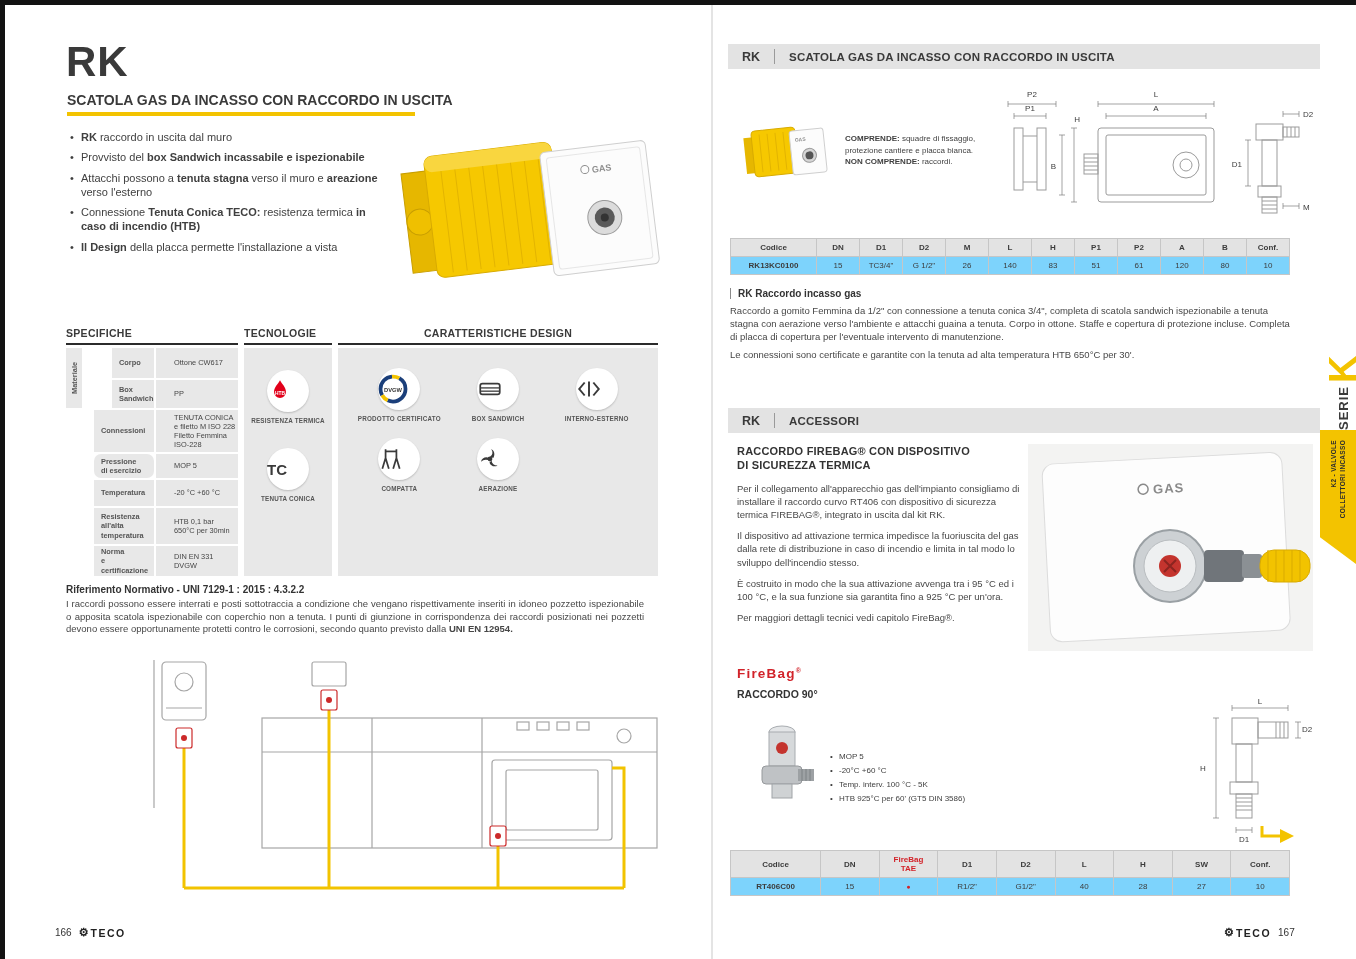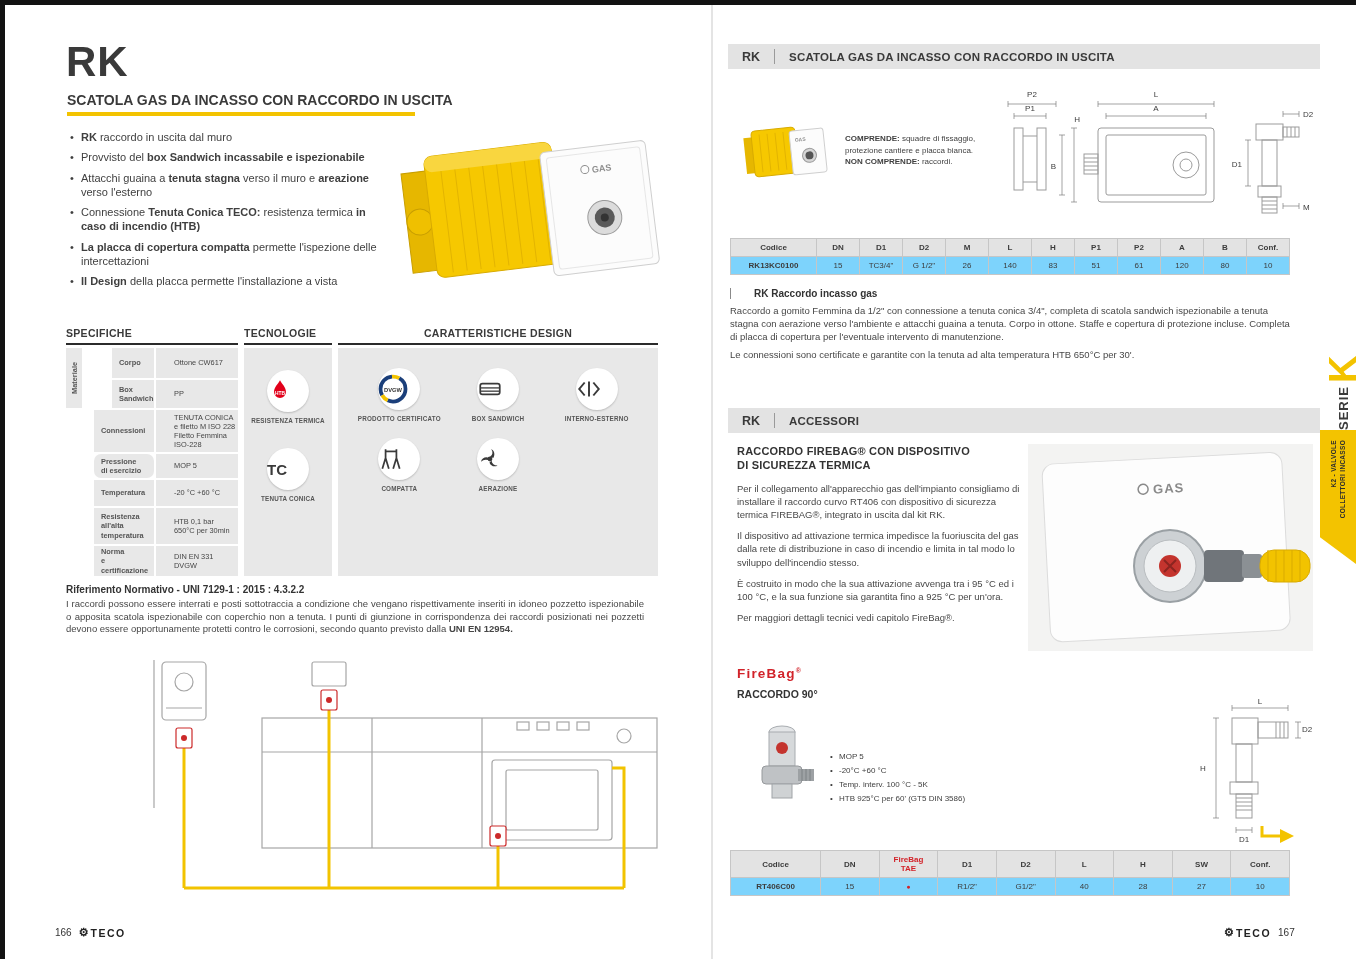--- a/index.html
+++ b/index.html
@@ -68,21 +68,21 @@
   #table1-wrap{left:730px;top:238px;}
   #table2-wrap{left:730px;top:850px;}
   table{border-collapse:collapse;width:100%;table-layout:fixed;}
   th{background:#e3e3e3;font-size:8px;font-weight:bold;border:1px solid #c6c6c6;padding:4px 2px;color:#3c3c3c;white-space:pre-line;text-align:center;}
   td{font-size:8px;border:1px solid #c6c6c6;text-align:center;padding:4px 2px;color:#3c3c3c;background:#7dd3fc;}
   td.code{font-weight:bold;}
   th.redcol{color:#d2232a;}
   td.dot{color:#d2232a;font-size:7px;}
 
   #desc{left:730px;top:288px;width:560px;}
-  #desc-title{font-size:10px;font-weight:bold;color:#333;border-left:1px solid #8a8a8a;padding-left:23px;}
+  #desc-title{font-size:10px;font-weight:bold;color:#333;border-left:1px solid #8a8a8a;padding-left:7px;}
   .desc-p{font-size:9.5px;line-height:1.38;color:#474747;margin-top:5px;}
 
   #fb-heading{left:737px;top:444px;width:320px;font-size:11px;font-weight:bold;color:#333;line-height:1.3;letter-spacing:.2px;}
   #fb-paragraphs{left:737px;top:482px;width:292px;font-size:9.5px;line-height:1.38;color:#474747;}
   .fb-p{margin-bottom:8px;}
   #acc-photo{left:1028px;top:444px;}
 
   #fb-logo{left:737px;top:666px;font-size:13.5px;font-weight:bold;color:#d2232a;letter-spacing:1.2px;}
   #fb-logo sup{font-size:7px;}
   #r90-title{left:737px;top:688px;font-size:10.5px;font-weight:bold;color:#333;}
@@ -110,27 +110,24 @@
 <div class="abs" id="lp-underline"></div>
 
 <div class="abs" id="bullets">
     <div class="bullet">
       <span class="btext"><span class="b">RK</span><span> raccordo in uscita dal muro</span></span>
     </div>
     <div class="bullet">
       <span class="btext"><span>Provvisto del </span><span class="b">box Sandwich incassabile e ispezionabile</span></span>
     </div>
     <div class="bullet">
-      <span class="btext"><span>Attacchi guaina a </span><span class="b">tenuta stagna</span><span> verso il muro e </span><span class="b">areazione</span><span> verso l'esterno</span></span>
+      <span class="btext"><span>Attacchi possono a </span><span class="b">tenuta stagna</span><span> verso il muro e </span><span class="b">areazione</span><span> verso l'esterno</span></span>
     </div>
     <div class="bullet">
       <span class="btext"><span>Connessione </span><span class="b">Tenuta Conica TECO:</span><span> resistenza termica </span><span class="b">in caso di incendio (HTB)</span></span>
-    </div>
-    <div class="bullet">
-      <span class="btext"><span class="b">La placca di copertura compatta</span><span> permette l'ispezione delle intercettazioni</span></span>
     </div>
     <div class="bullet">
       <span class="btext"><span class="b">Il Design</span><span> della placca permette l'installazione a vista</span></span>
     </div>
   </div>
 
 <svg class="abs" id="hero" width="287" height="200" viewBox="0 0 287 200" style="left:378px;top:108px;">
   <g transform="rotate(-7 140 100)">
     <rect x="28" y="52" width="26" height="100" fill="#e6b700" stroke="#c89e00"></rect>
     <circle cx="41" cy="102" r="13" fill="#efc000" stroke="#c89e00"></circle>

